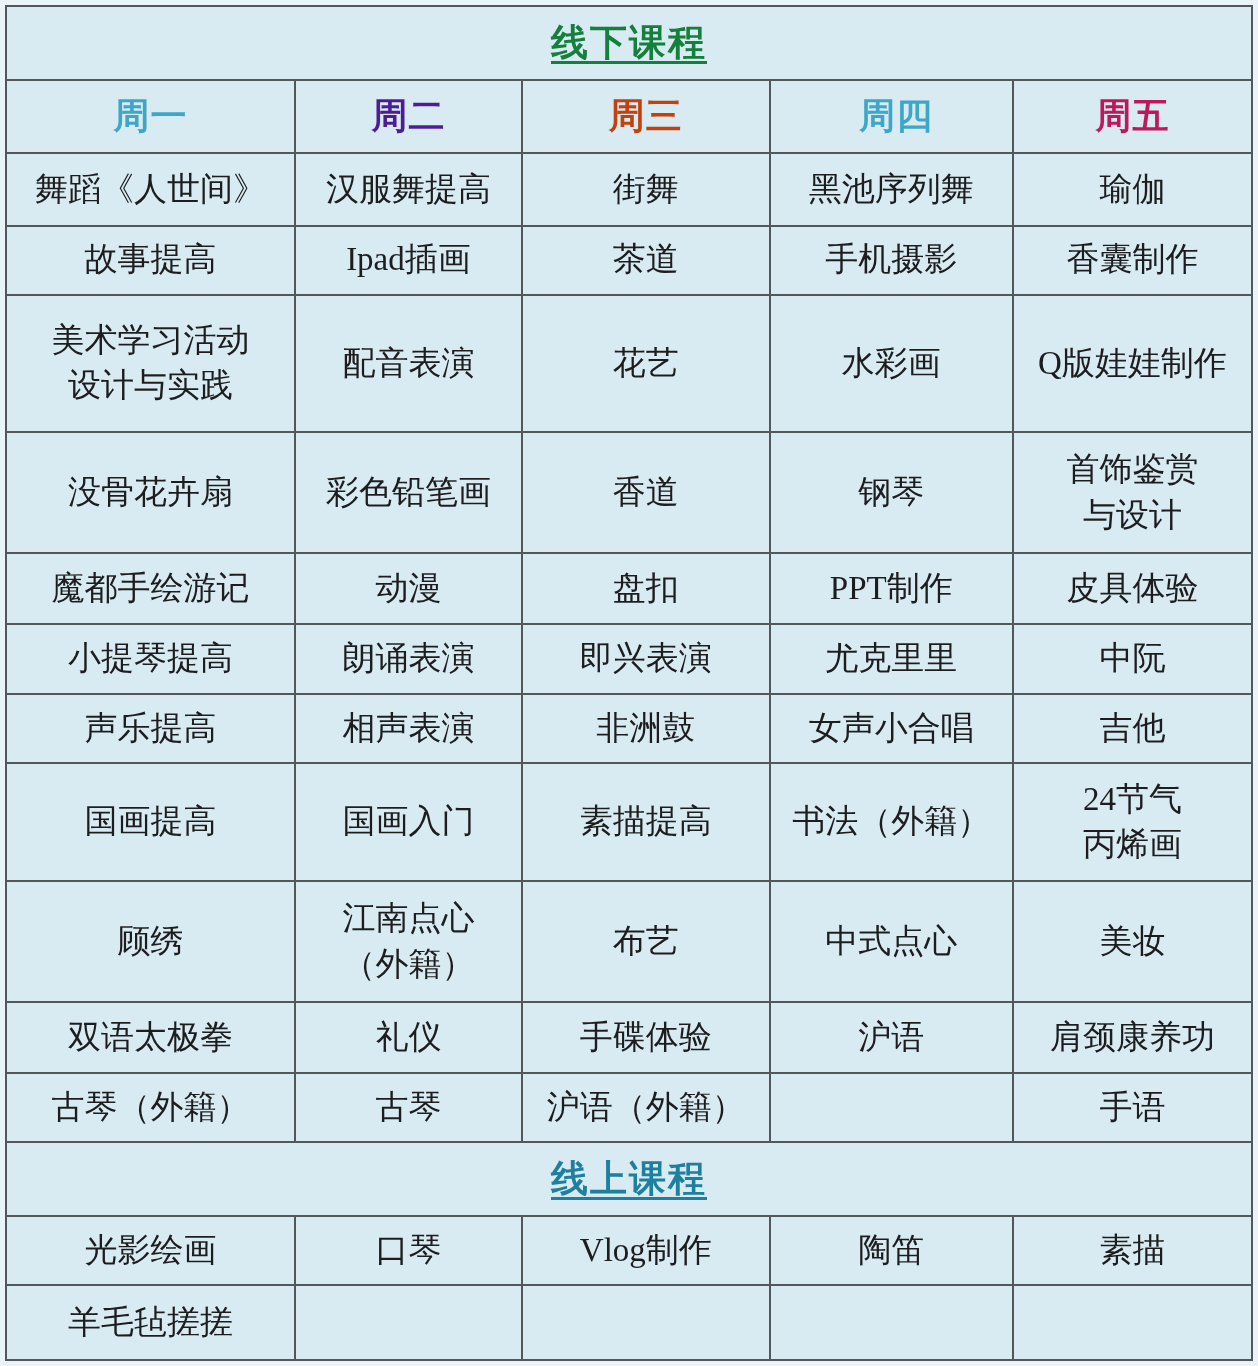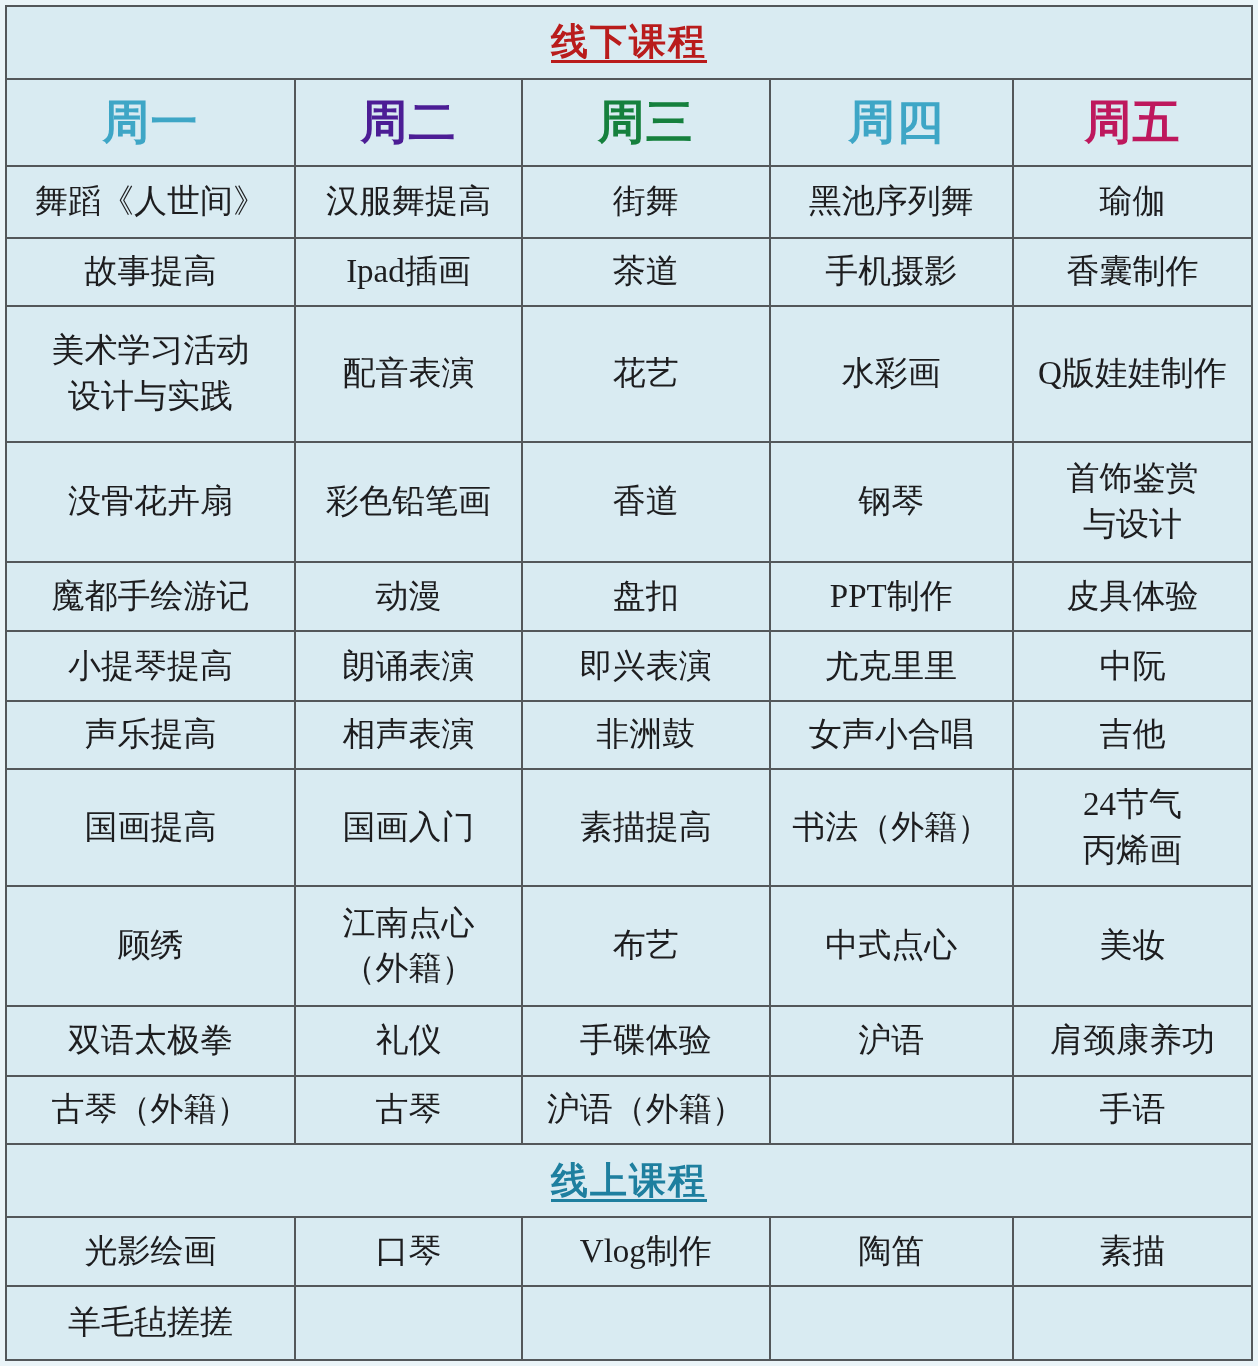--- a/index.html
+++ b/index.html
@@ -32,21 +32,21 @@
   td.section-title {
     font-size: 37px;
     font-weight: bold;
     letter-spacing: 2px;
   }
   td.section-title span {
     text-decoration: underline;
     text-underline-offset: 6px;
   }
   td.day-header {
-    font-size: 47px;
+    font-size: 36px;
     font-weight: bold;
     letter-spacing: 1px;
   }
   td.course-cell {
     font-size: 33px;
     color: #1d1d1f;
     white-space: pre-line;
     line-height: 1.38;
   }
 </style>
@@ -57,26 +57,26 @@
   <table class="schedule">
     <colgroup>
       <col style="width:23.2%">
       <col style="width:18.2%">
       <col style="width:19.9%">
       <col style="width:19.5%">
       <col style="width:19.2%">
     </colgroup>
     <tbody id="table-body">
         <tr style="height: 65px;">
-          <td colspan="5" class="section-title" style="color: #b91c1c;"><span>线下课程</span></td>
+          <td colspan="5" class="section-title" style="color: #15803d;"><span>线下课程</span></td>
         </tr>
         <tr style="height: 68px;">
           <td class="day-header" style="color: rgb(62, 166, 198);">周一</td>
           <td class="day-header" style="color: #4c1d95; margin-top: 17px;">周二</td>
-          <td class="day-header" style="color: #15803d;">周三</td>
+          <td class="day-header" style="color: #c2410c;">周三</td>
           <td class="day-header" style="color: rgb(62, 166, 198); padding-left: 16px;">周四</td>
           <td class="day-header" style="color: #be185d;">周五</td>
         </tr>
         <tr style="height: 67px;">
           <td class="course-cell">舞蹈《人世间》</td>
           <td class="course-cell">汉服舞提高</td>
           <td class="course-cell">街舞</td>
           <td class="course-cell">黑池序列舞</td>
           <td class="course-cell">瑜伽</td>
         </tr>

